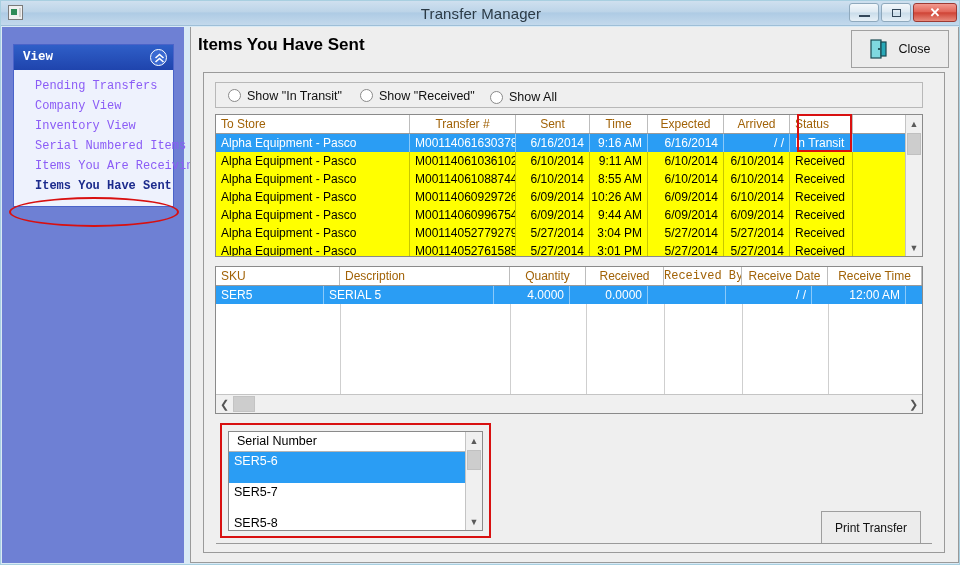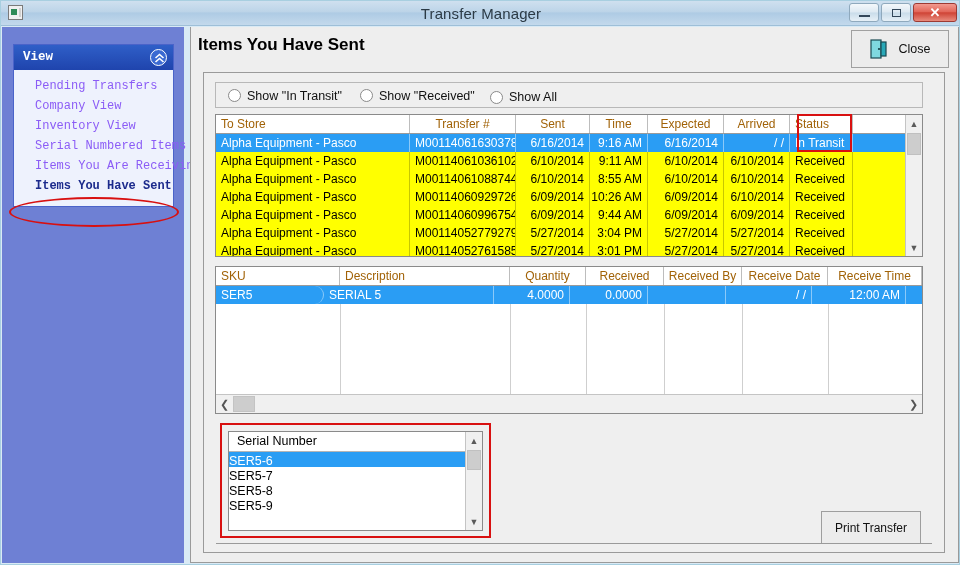--- a/index.html
+++ b/index.html
@@ -370,22 +370,23 @@
     height: 20px;
     line-height: 19px;
     padding-left: 8px;
     font-size: 12.5px;
     color: #000;
     background: #ffffff;
     border-bottom: 1px solid #b5b5b5;
     box-sizing: border-box;
   }
   .serial-item {
-    height: 15px;
+    height: 31px;
     line-height: 19px;
+    padding-left: 5px;
     font-size: 12.5px;
     color: #000;
     box-sizing: border-box;
   }
   .serial-item.sel { background: #2a9df4; color: #ffffff; }
 
   .print-btn {
     position: absolute;
     left: 617px; top: 438px;
     width: 100px; height: 33px;
@@ -575,27 +576,27 @@
       </div>
 
       <div class="status-redbox"></div>
 
       <div class="grid2">
         <div class="gheader">
           <div class="gh pl" style="width:124px;">SKU</div>
           <div class="gh pl" style="width:170px;">Description</div>
           <div class="gh pc" style="width:76px;">Quantity</div>
           <div class="gh pc" style="width:78px;">Received</div>
-          <div class="gh pc" style="width:78px;">Received By</div>
+          <div class="gh pc" style="width:78px;font-family:Liberation Mono, monospace;">Received By</div>
           <div class="gh pc" style="width:86px;">Receive Date</div>
           <div class="gh pc" style="width:94px;">Receive Time</div>
         </div>
 
         <div class="grow sel">
-          <div class="gc pl" style="width:108px;border-radius:9px;">SER5</div>
+          <div class="gc pl" style="width:108px;">SER5</div>
           <div class="gc pl" style="width:170px;">SERIAL 5</div>
           <div class="gc pr" style="width:76px;">4.0000</div>
           <div class="gc pr" style="width:78px;">0.0000</div>
           <div class="gc pr" style="width:78px;"></div>
           <div class="gc pr" style="width:86px;">/  /</div>
           <div class="gc pr" style="width:94px;">12:00 AM</div>
         </div>
 
         <div class="g2body">
           <div class="vline" style="left:124px;"></div>

